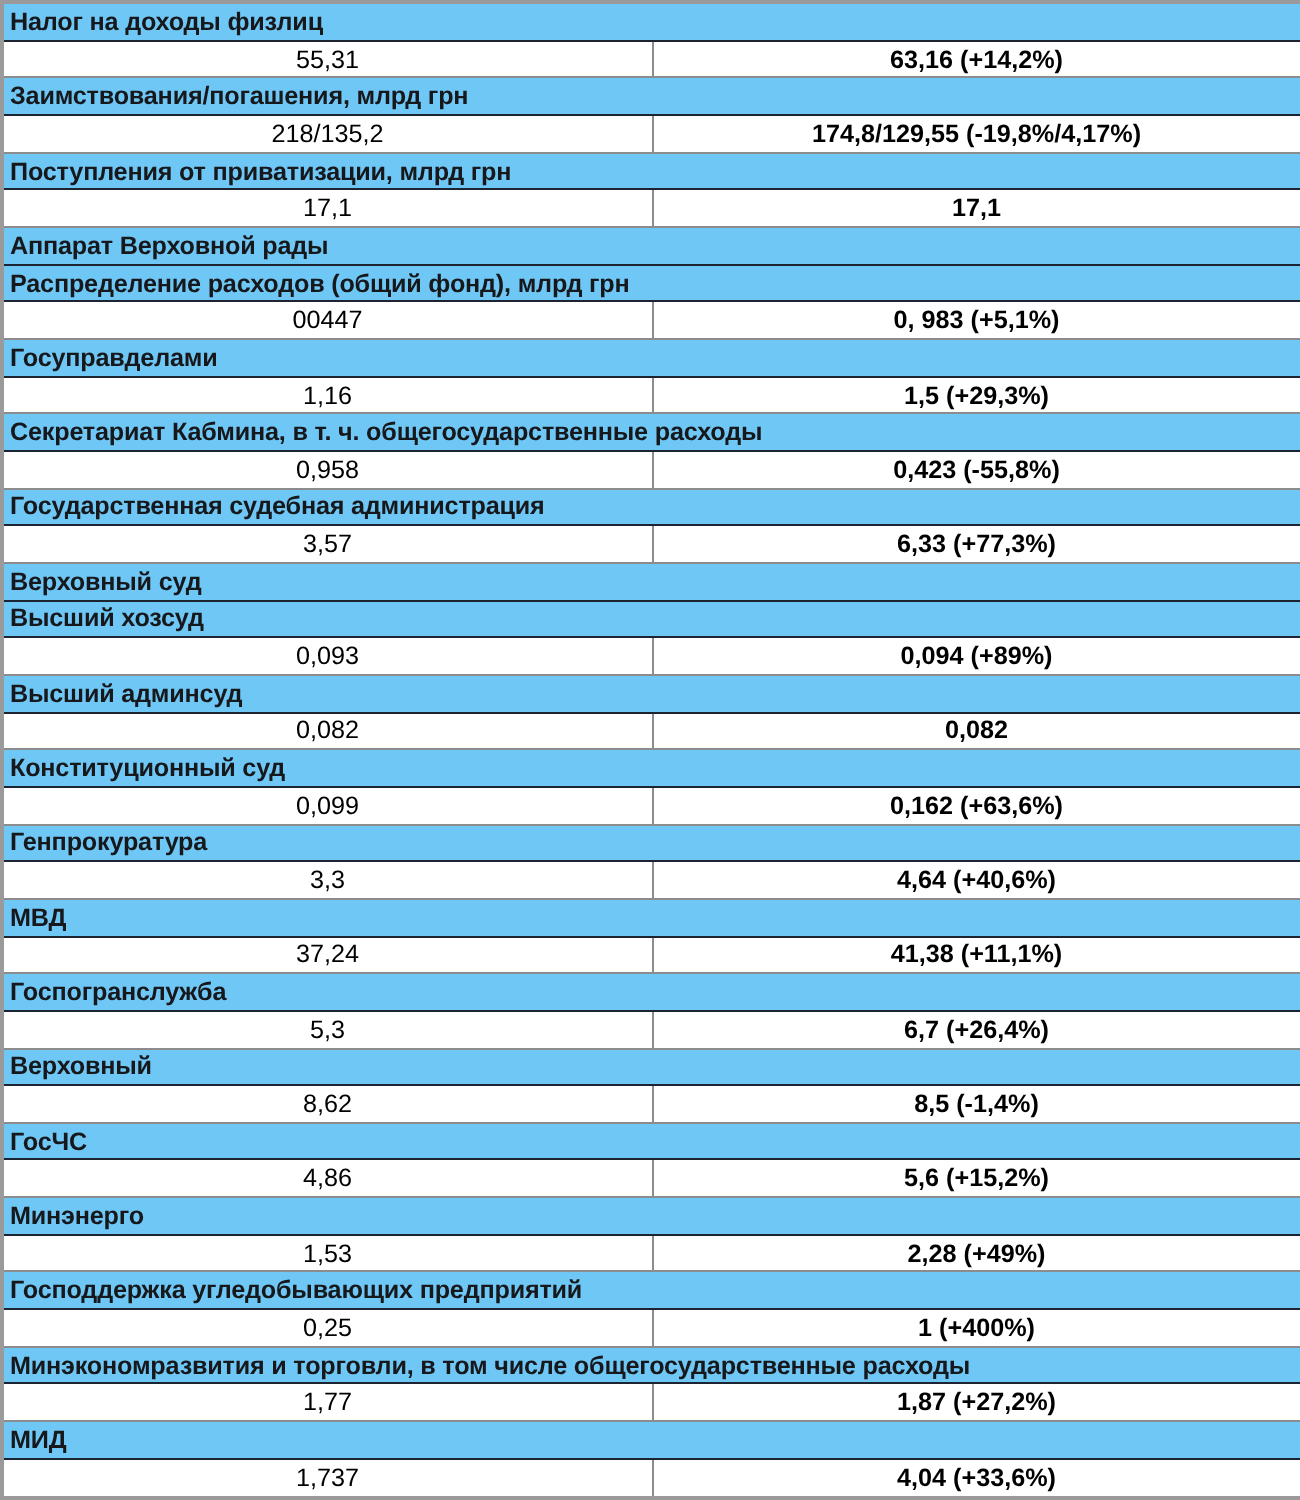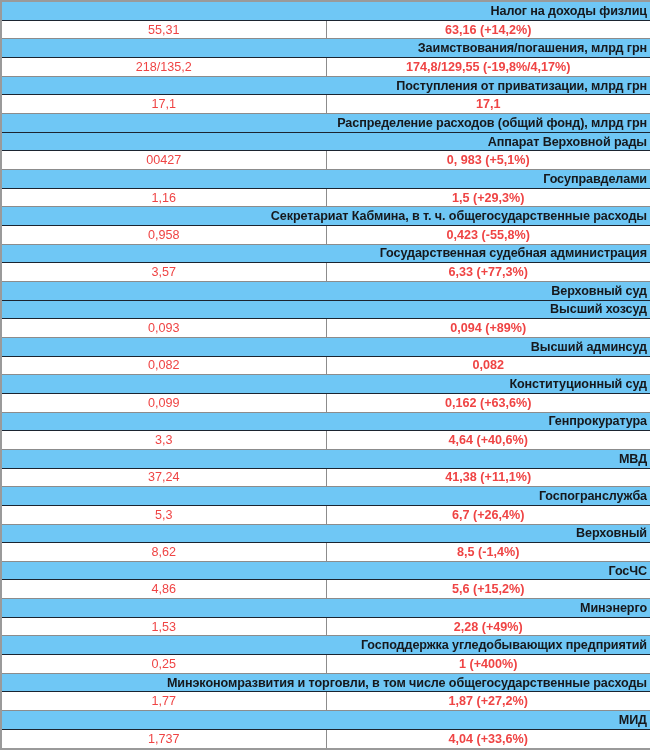--- a/index.html
+++ b/index.html
@@ -28,33 +28,33 @@
   }
 
   .budget-table col.col-left  { width: 325px; }
   .budget-table col.col-right { width: 325px; }
 
   tr.section-row > td.section-cell {
     background: #6FC7F5;
     color: #16181c;
     font-weight: bold;
     font-size: 12.6px;
-    text-align: right;
+    text-align: left;
     vertical-align: middle;
     letter-spacing: -0.1px;
     padding: 0 3px;
     border-top: 1px solid #7d7d7d;
     border-bottom: 1px solid #1b2430;
     white-space: nowrap;
     overflow: hidden;
   }
 
   tr.value-row > td.value-cell {
     background: #ffffff;
-    color: #ef4444;
+    color: #000000;
     font-weight: normal;
     font-size: 12.6px;
     text-align: center;
     vertical-align: middle;
     padding: 0 3px;
     border-top: 1px solid #8c8c8c;
     border-bottom: 1px solid #8c8c8c;
     white-space: nowrap;
     overflow: hidden;
   }
@@ -92,27 +92,27 @@
         <td class="value-cell">174,8/129,55 (-19,8%/4,17%)</td>
       </tr>
       <tr class="section-row">
         <td class="section-cell" colspan="2">Поступления от приватизации, млрд грн</td>
       </tr>
       <tr class="value-row">
         <td class="value-cell">17,1</td>
         <td class="value-cell">17,1</td>
       </tr>
       <tr class="section-row">
+        <td class="section-cell" colspan="2">Аппарат Верховной рады</td>
+      </tr>
+      <tr class="section-row">
         <td class="section-cell" colspan="2">Распределение расходов (общий фонд), млрд грн</td>
       </tr>
-      <tr class="section-row">
-        <td class="section-cell" colspan="2">Аппарат Верховной рады</td>
-      </tr>
-      <tr class="value-row">
-        <td class="value-cell">00427</td>
+      <tr class="value-row">
+        <td class="value-cell">00447</td>
         <td class="value-cell">0, 983 (+5,1%)</td>
       </tr>
       <tr class="section-row">
         <td class="section-cell" colspan="2">Госуправделами</td>
       </tr>
       <tr class="value-row">
         <td class="value-cell">1,16</td>
         <td class="value-cell">1,5 (+29,3%)</td>
       </tr>
       <tr class="section-row">

